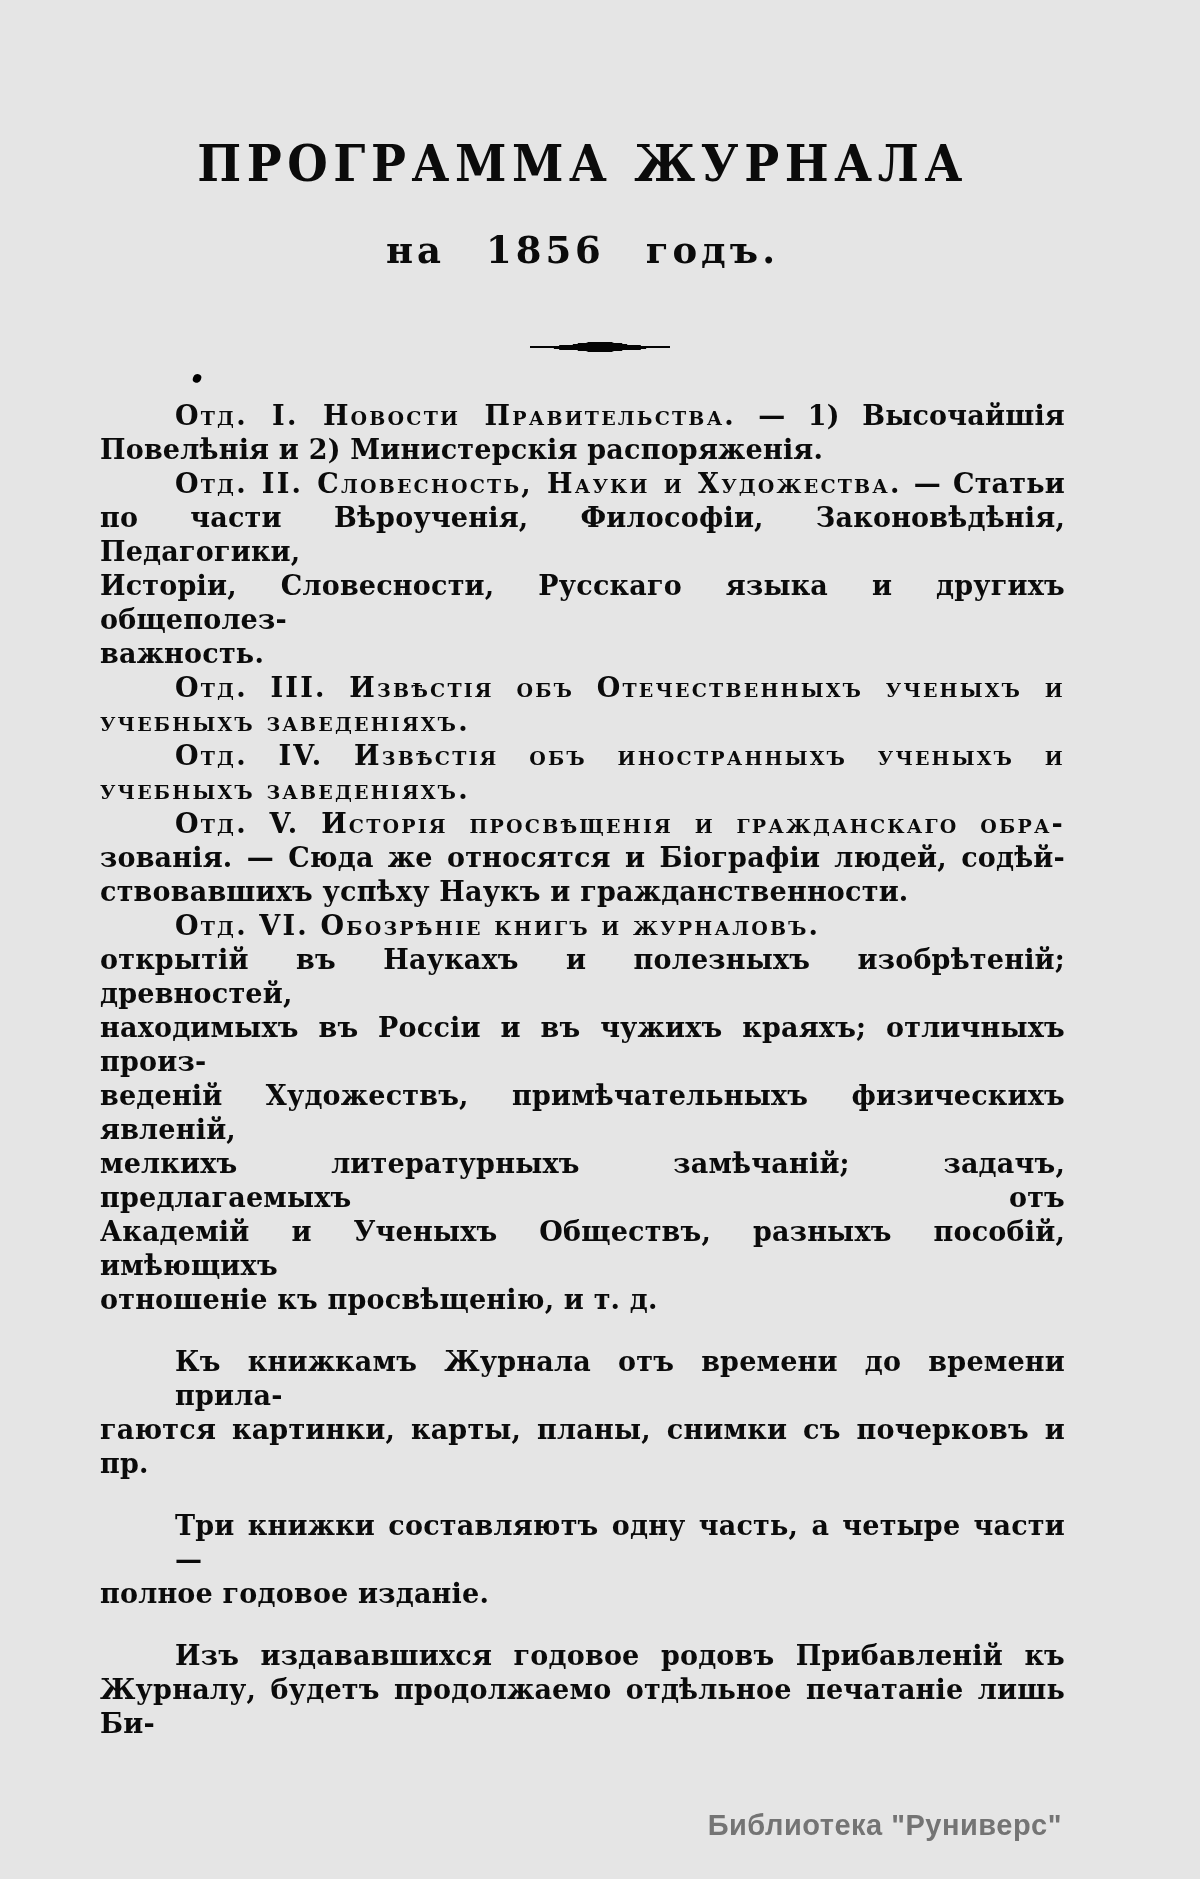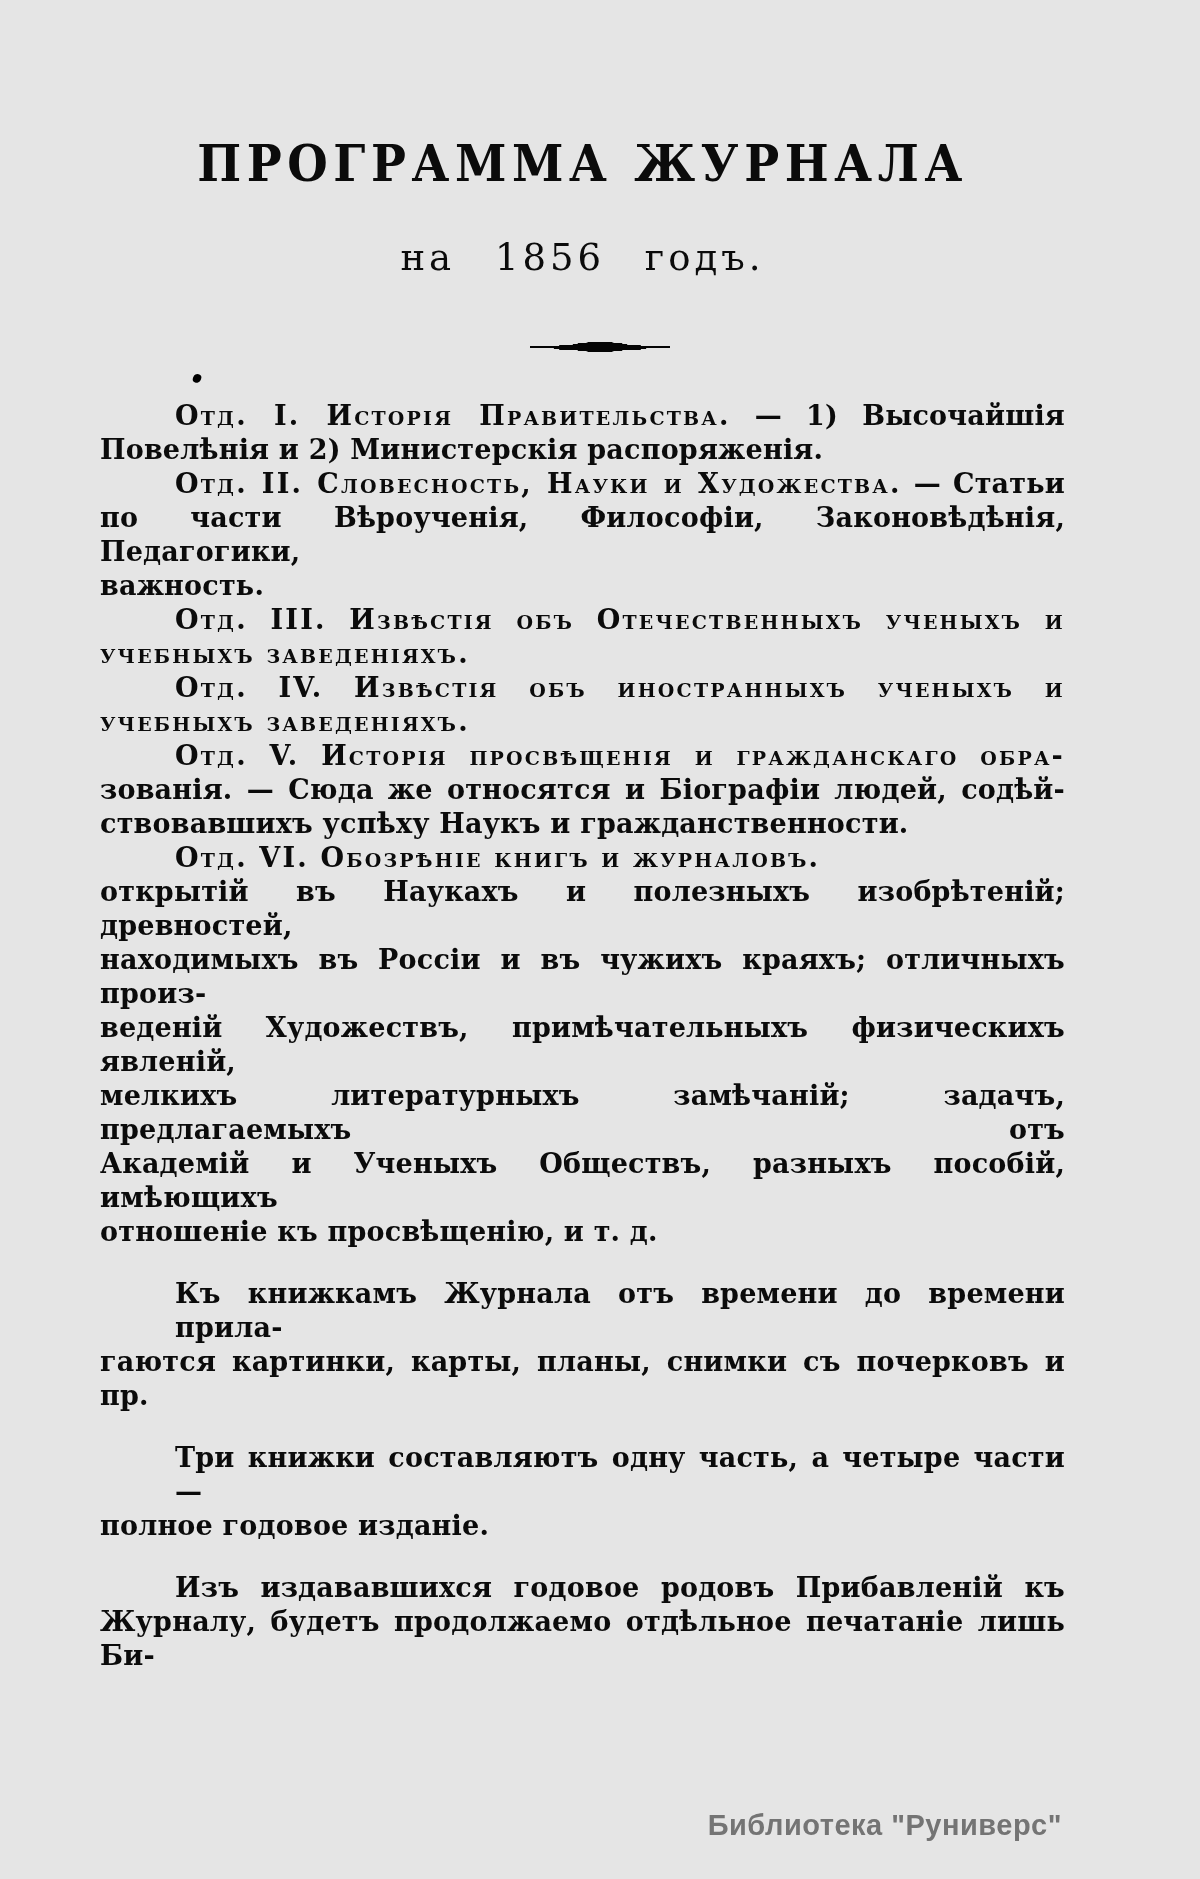--- a/index.html
+++ b/index.html
@@ -36,24 +36,24 @@
     line-height: 52px;
     font-weight: bold;
     letter-spacing: 6px;
     transform: scaleX(0.93);
     white-space: nowrap;
   }
   .doc-subtitle {
     position: absolute;
     left: 0;
     right: 0;
-    top: 236px;
+    top: 228px;
     font-size: 37px;
     line-height: 44px;
-    font-weight: normal;
+    font-weight: bold;
     letter-spacing: 4px;
     word-spacing: 24px;
     white-space: nowrap;
   }
   .ornament {
     position: absolute;
     left: 50%;
     top: 342px;
     transform: translateX(-50%);
     width: 140px;
@@ -121,26 +121,27 @@
     <div class="doc-title">ПРОГРАММА ЖУРНАЛА</div>
     <div class="doc-subtitle">на 1856 годъ.</div>
   </div>
 
   <div class="ornament"></div>
 
   <div class="ink-speck"></div>
 
   <div class="body-col">
       <div class="para">
-        <div class="line first"><span class="sc">Отд. I. Исторія Правительства.</span><span> — 1) Высочайшія</span></div>
+        <div class="line first"><span class="sc">Отд. I. Новости Правительства.</span><span> — 1) Высочайшія</span></div>
         <div class="line lastline"><span>Повелѣнія и 2) Министерскія распоряженія.</span></div>
       </div>
       <div class="para">
         <div class="line first"><span class="sc">Отд. II. Словесность, Науки и Художества.</span><span> — Статьи</span></div>
         <div class="line"><span>по части Вѣроученія, Философіи, Законовѣдѣнія, Педагогики,</span></div>
+        <div class="line"><span>Исторіи, Словесности, Русскаго языка и другихъ общеполез-</span></div>
         <div class="line lastline"><span>важность.</span></div>
       </div>
       <div class="para">
         <div class="line first"><span class="sc">Отд. III. Извѣстія объ Отечественныхъ ученыхъ и</span></div>
         <div class="line lastline"><span class="sc">учебныхъ заведеніяхъ.</span></div>
       </div>
       <div class="para">
         <div class="line first"><span class="sc">Отд. IV. Извѣстія объ иностранныхъ ученыхъ и</span></div>
         <div class="line lastline"><span class="sc">учебныхъ заведеніяхъ.</span></div>
       </div>

